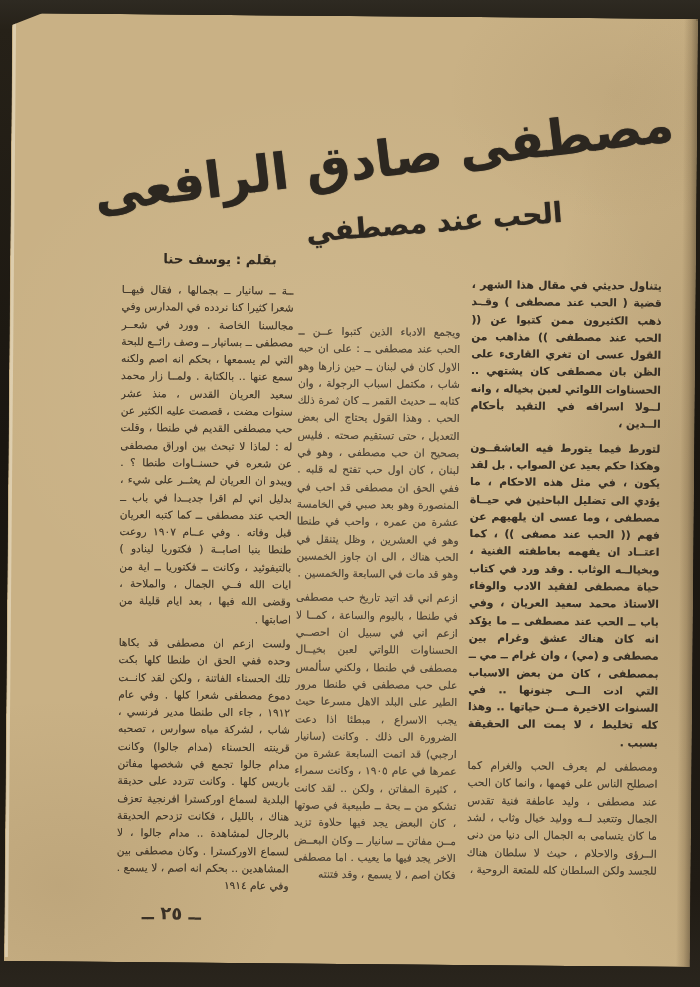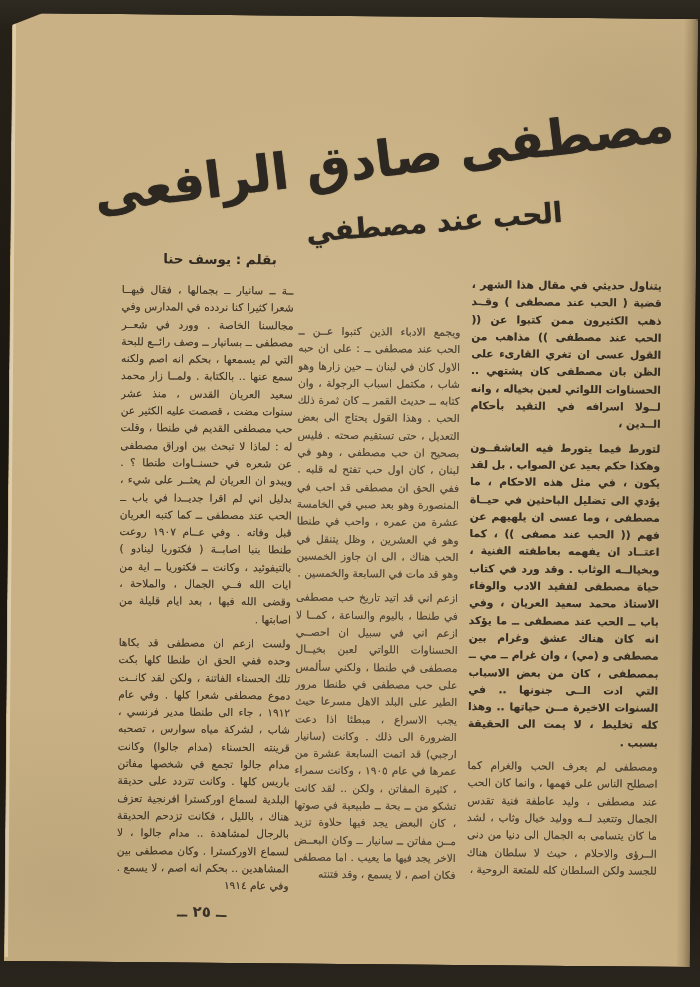--- a/index.html
+++ b/index.html
@@ -51,22 +51,22 @@
     position:absolute;overflow:hidden;
     font-size:10.6px;line-height:17.3px;text-align:justify;
     color:#3f362a;text-shadow:0 0 .4px rgba(58,46,28,.55);
   }
   .col p{margin:0 0 7px 0;}
   .col-right{left:auto;right:34px;top:259px;width:190px;height:634px;font-weight:bold;color:#372f25;}
   .col-right p:last-child{font-weight:normal;color:#4a4033;}
   .col-middle{right:235px;top:307px;width:162px;height:582px;color:#51473a;}
   .col-left{right:402px;top:267px;width:172px;height:634px;color:#43392c;}
   .page-number{
-    position:absolute;right:464px;top:888px;width:110px;text-align:right;
-    font-size:15px;font-weight:bold;color:#3a3126;letter-spacing:1px;direction:rtl;
+    position:absolute;right:464px;top:888px;width:110px;text-align:center;
+    font-size:18px;font-weight:bold;color:#3a3126;letter-spacing:1px;direction:rtl;
   }
 </style>
 </head>
 <body>
 
 <div class="scan">
   <div class="paper">
     <div class="edge-light"></div>
     <div class="edge-shadow"></div>
     <div class="speckles"></div>

